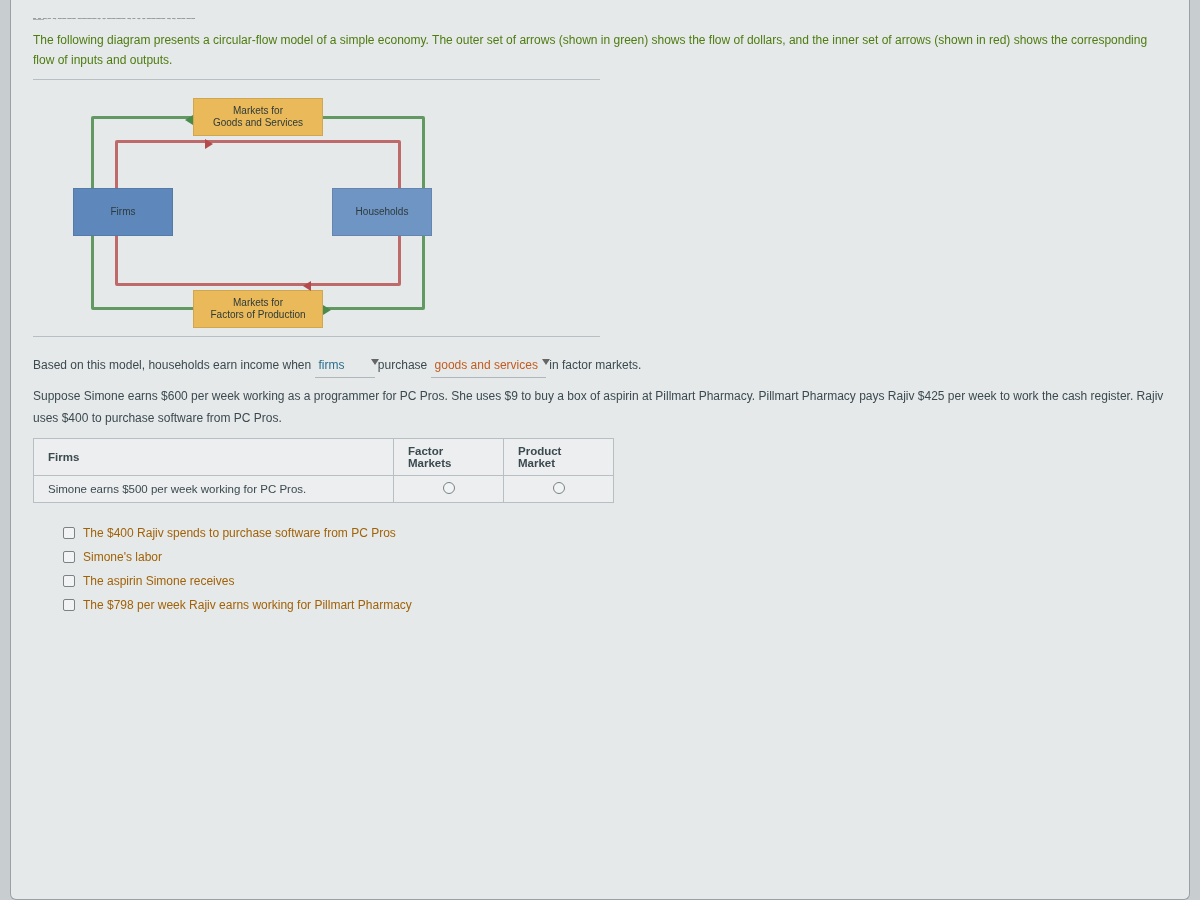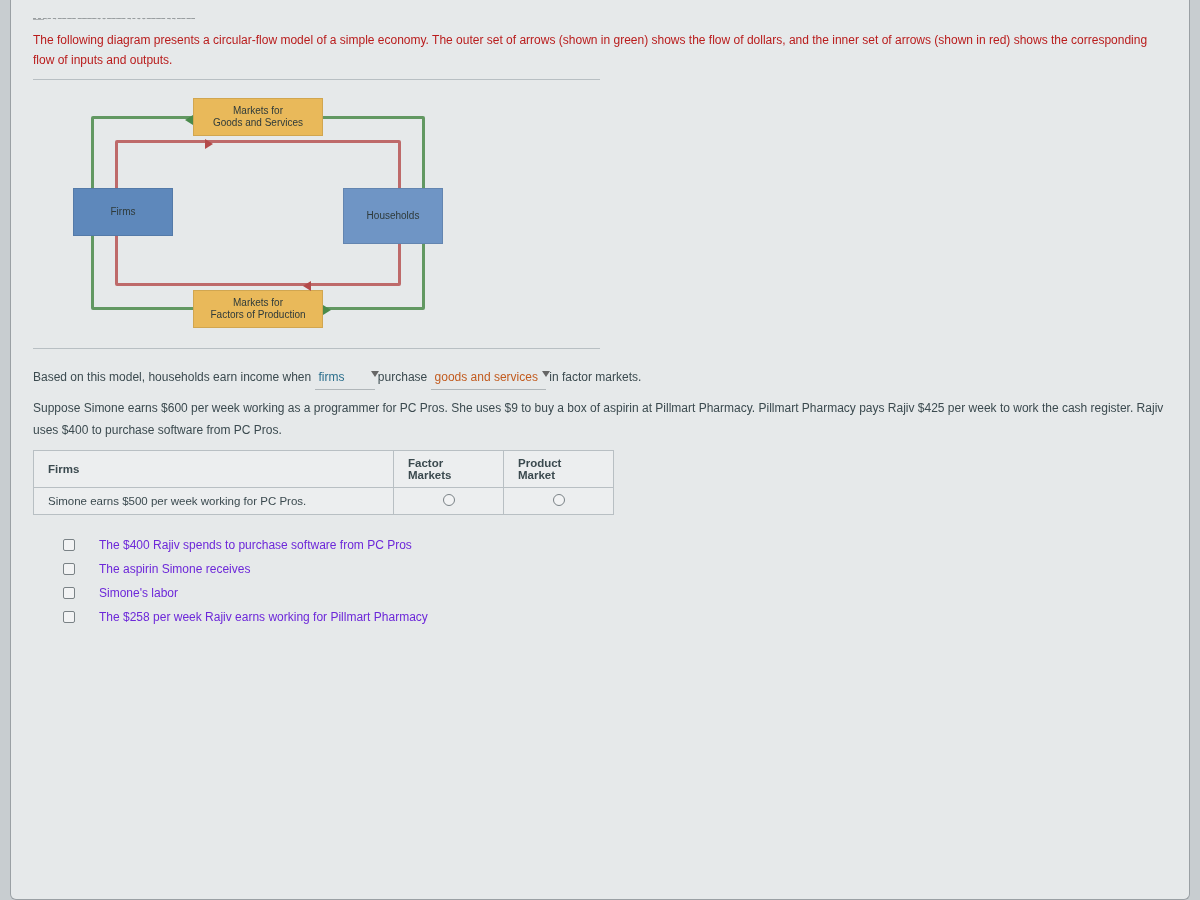--- a/index.html
+++ b/index.html
@@ -15,55 +15,55 @@
     width: 1180px;
     min-height: 900px;
     padding: 22px 22px 30px 22px;
     border: 1px solid #9aa0a4;
     border-top: none;
     border-radius: 0 0 6px 6px;
     position: relative;
   }
   .intro {
     font-size: 12px;
-    color: #b91c1c;
+    color: #4d7c0f;
     line-height: 1.7;
     margin-bottom: 8px;
   }
   hr.sep {
     border: none;
     border-top: 1px solid #b8bfc3;
     margin: 8px 0 18px 0;
   }
   hr.sep.short { width: 50%; margin-left:0; }
   
   .diagram {
     position: relative;
     width: 370px;
     height: 230px;
-    margin: 6px 0 20px 40px;
+    margin: 6px 0 8px 40px;
     background: #e6e9ea;
   }
   .d-box {
     position: absolute;
     display: flex;
     align-items: center;
     justify-content: center;
     font-size: 10px;
     color: #2e3a3a;
     text-align: center;
     line-height: 1.2;
     border: 1px solid rgba(0,0,0,.1);
   }
   .d-firms {
     left: 0; top: 90px; width: 100px; height: 48px;
     background: #5e88bb;
   }
   .d-households {
-    right: 0; top: 90px; width: 100px; height: 56px;
+    right: 11px; top: 90px; width: 100px; height: 48px;
     background: #6f95c5;
   }
   .d-goods {
     left: 120px; top: 0; width: 130px; height: 38px;
     background: #e9b95a;
   }
   .d-factors {
     left: 120px; top: 192px; width: 130px; height: 38px;
     background: #e9b95a;
   }
@@ -132,23 +132,23 @@
     display:inline-block;
     width:12px; height:12px;
     border:1.5px solid #7a8286;
     border-radius:50%;
     background:#f2f3f4;
   }
   
   .checklist { margin: 10px 0 0 30px; }
   .check-row {
     display:flex; align-items:center;
-    font-size: 12px; color:#6d28d9;
+    font-size: 12px; color:#a16207;
     padding: 5px 0;
-    gap: 24px;
+    gap: 8px;
   }
   .cbox {
     width:12px; height:12px;
     border:1.5px solid #7a8286;
     border-radius:2px;
     background:#f2f3f4;
     flex: 0 0 auto;
   }
   .title-frag {
     font-size: 11px;
@@ -231,25 +231,25 @@
     </table>
 
 
   <div class="checklist">
     <div class="check-row">
       <span class="cbox"></span>
       <span>The $400 Rajiv spends to purchase software from PC Pros</span>
     </div>
     <div class="check-row">
       <span class="cbox"></span>
+      <span>Simone's labor</span>
+    </div>
+    <div class="check-row">
+      <span class="cbox"></span>
       <span>The aspirin Simone receives</span>
     </div>
     <div class="check-row">
       <span class="cbox"></span>
-      <span>Simone's labor</span>
-    </div>
-    <div class="check-row">
-      <span class="cbox"></span>
-      <span>The $258 per week Rajiv earns working for Pillmart Pharmacy</span>
+      <span>The $798 per week Rajiv earns working for Pillmart Pharmacy</span>
     </div>
   </div>
 
 </div>
 
 </body></html>

